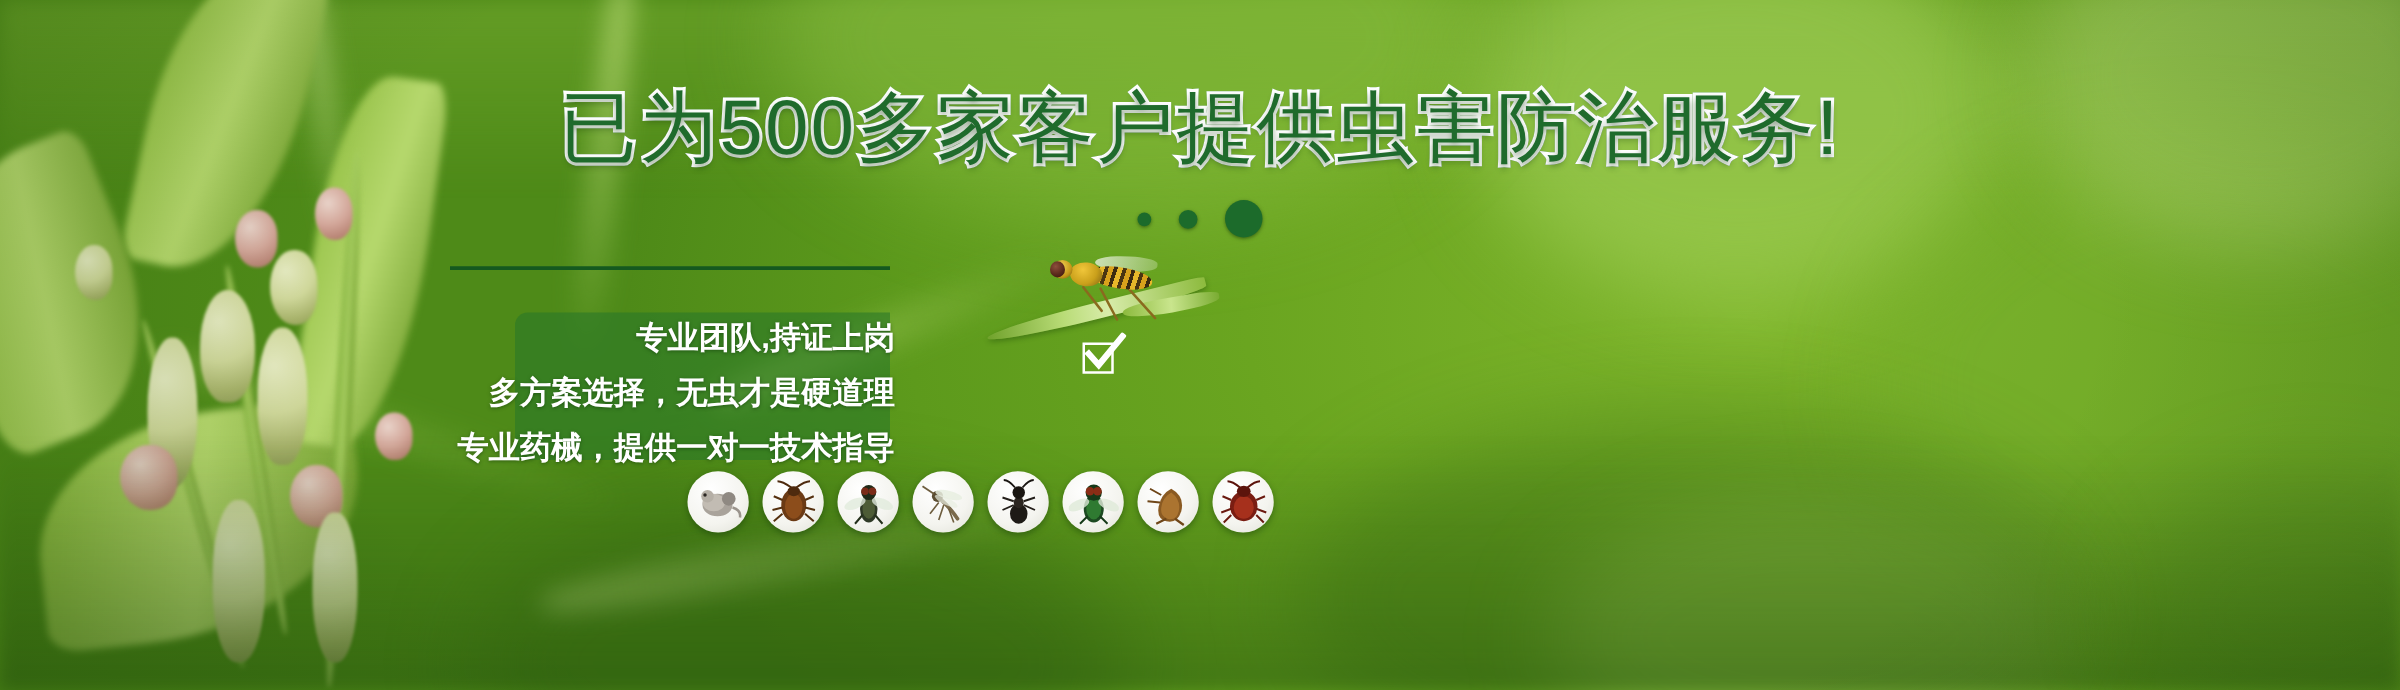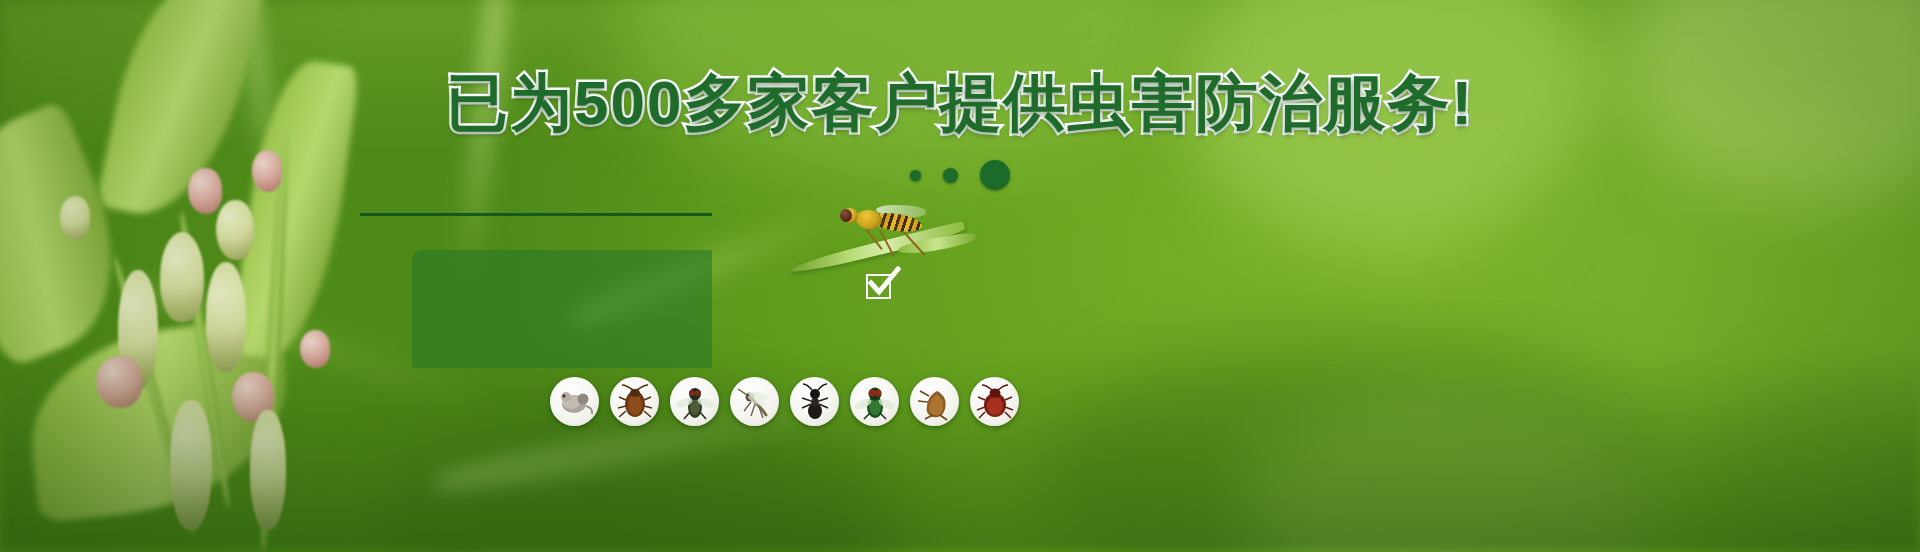--- a/index.html
+++ b/index.html
@@ -74,21 +74,21 @@
   .bud.pink {
     background:radial-gradient(circle at 35% 30%, #e8d2c8, #d3a79a 48%, #b98576 80%, #9c6c5e 100%);
   }
 
   
   .headline {
     position:absolute;
     left:0; right:0; top:72px;
     text-align:center;
     font-size:62px;
-    font-weight:bold;
+    font-weight:normal;
     letter-spacing:2px;
     line-height:1;
     color:#1f6b2c;
     -webkit-text-stroke:5px #ffffff;
     paint-order:stroke fill;
     text-shadow:0 3px 5px rgba(20,60,10,0.45);
     white-space:nowrap;
     font-family:"Liberation Sans","DejaVu Sans",sans-serif;
   }
   .headline .inner {
@@ -322,20 +322,25 @@
 
   <div class="dots">
     <span class="dot s"></span>
     <span class="dot m"></span>
     <span class="dot l"></span>
   </div>
 
   <div class="rule"></div>
 
   <div class="panel"></div>
+  <div class="panel-text">
+    <div class="pt-line l1">专业团队,持证上岗</div>
+    <div class="pt-line l2">多方案选择，无虫才是硬道理</div>
+    <div class="pt-line l3">专业药械，提供一对一技术指导</div>
+  </div>
 
   <div class="checklist">
     <div class="check-row">
       <span class="check-box">
         <svg width="34" height="34" viewBox="0 0 34 34">
           <path d="M4 17 L12 26 L31 3" fill="none" stroke="#ffffff" stroke-width="5" stroke-linecap="square" stroke-linejoin="miter"></path>
         </svg>
       </span>
     </div>
   </div>

